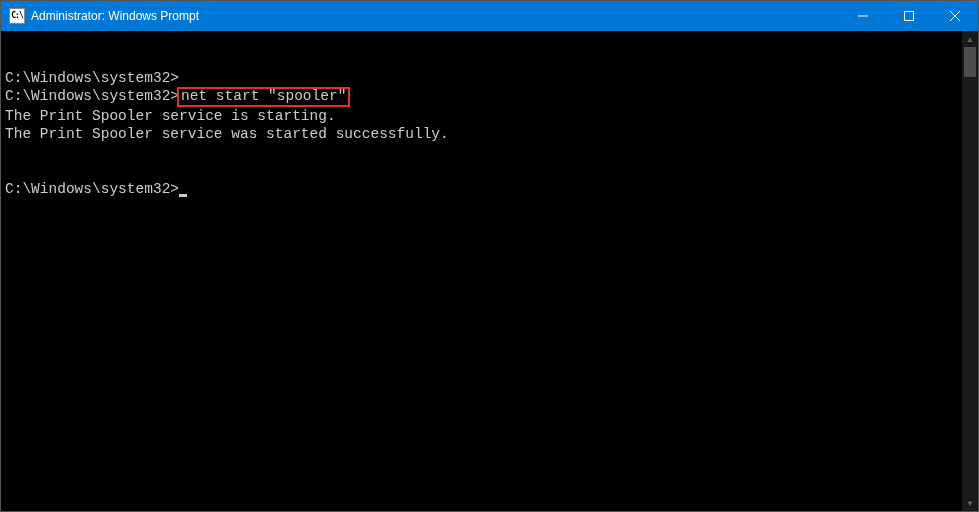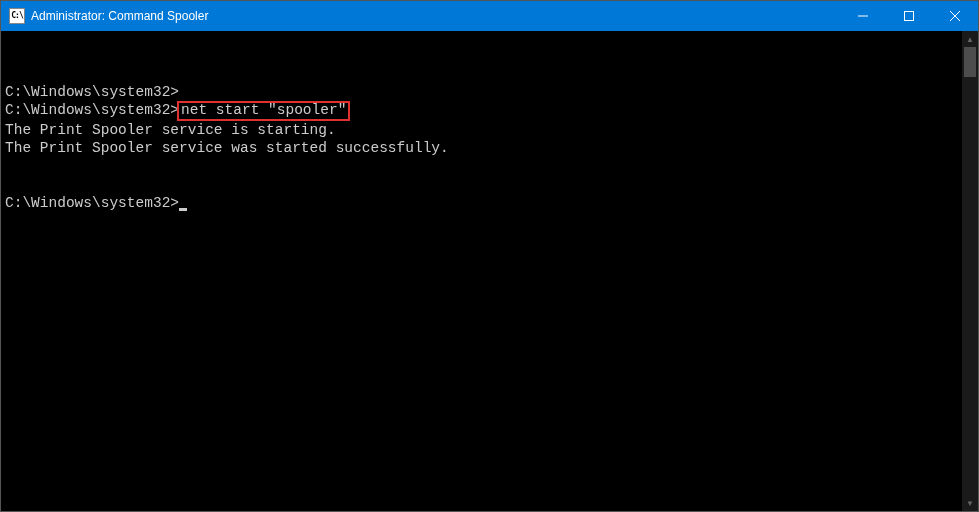--- a/index.html
+++ b/index.html
@@ -77,21 +77,21 @@
       stroke-width: 1;
       fill: none;
     }
     .terminal {
       flex: 1;
       background: #000;
       color: #ccc;
       font-family: Consolas, "Courier New", monospace;
       font-size: 14.5px;
       line-height: 1.25;
-      padding: 16px 4px;
+      padding: 2px 4px;
       white-space: pre;
       overflow: hidden;
       position: relative;
     }
     .terminal-content {
       position: relative;
     }
     .line {
       display: block;
     }
@@ -155,21 +155,21 @@
   </style>
 </head>
 <body>
 
 <div class="window">
 
   <div class="titlebar">
     <div class="titlebar-icon">
       <span class="titlebar-icon-inner">C:\</span>
     </div>
-    <div class="titlebar-title">Administrator: Command Spooler</div>
+    <div class="titlebar-title">Administrator: Windows Prompt</div>
     <div class="titlebar-spacer"></div>
     <div class="titlebar-buttons">
       <div class="titlebar-button">
         <svg width="10" height="10" viewBox="0 0 10 10">
           <line x1="0" y1="5" x2="10" y2="5"></line>
         </svg>
       </div>
       <div class="titlebar-button">
         <svg width="10" height="10" viewBox="0 0 10 10">
           <rect x="0.5" y="0.5" width="9" height="9"></rect>

